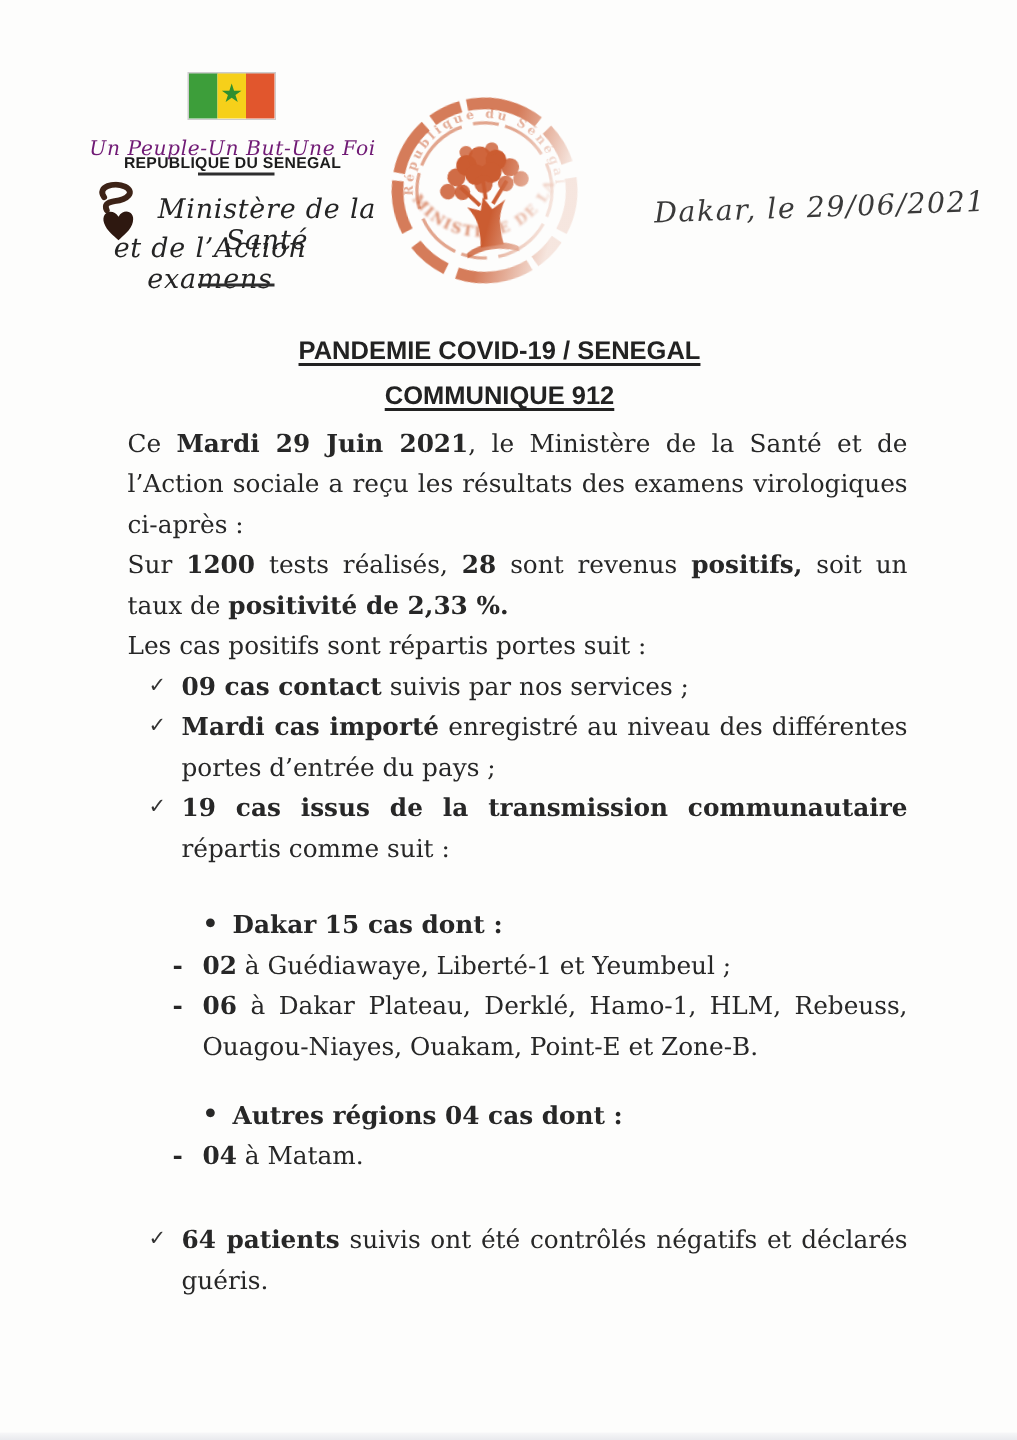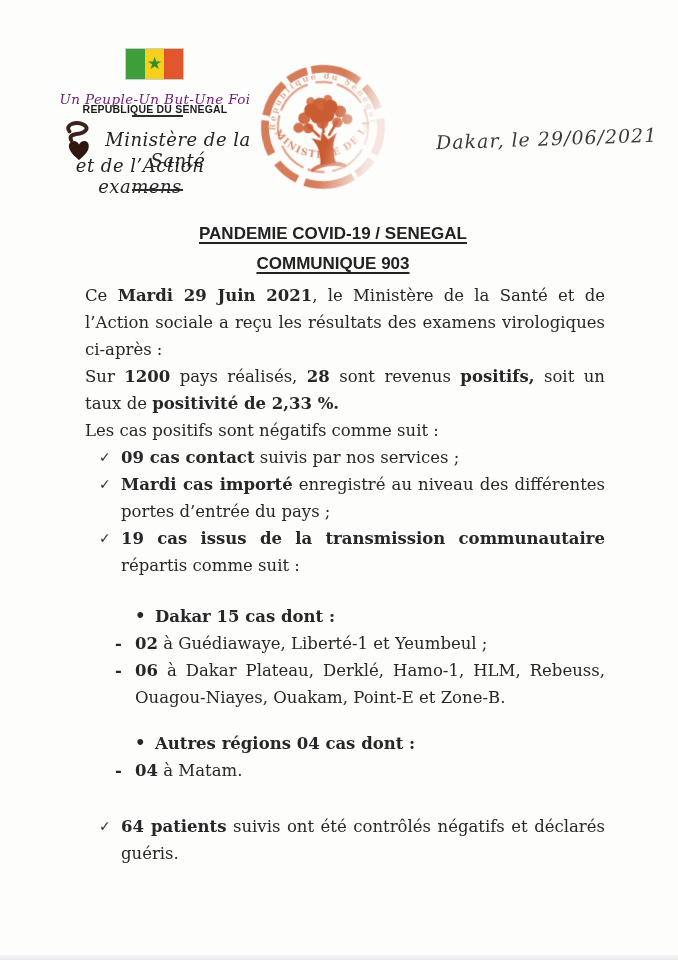--- a/index.html
+++ b/index.html
@@ -179,27 +179,27 @@
         <circle cx="85" cy="44" r="5" opacity=".8"></circle>
       </g>
     </svg>
   </div>
   <div class="stamp-fade"></div>
 
   <div class="date-line">Dakar, le 29/06/2021</div>
 
   <div class="doc-title">
     <div><span class="tline">PANDEMIE COVID-19 / SENEGAL</span></div>
-    <div><span class="tline">COMMUNIQUE 903</span></div>
+    <div><span class="tline">COMMUNIQUE 912</span></div>
   </div>
 
   <div class="body">
     <p><span>Ce </span><span class="b">Mardi 29 Juin 2021</span><span>, le Ministère de la Santé et de l’Action sociale a reçu les résultats des examens virologiques ci-après :</span></p>
-    <p><span>Sur </span><span class="b">1200</span><span> pays réalisés, </span><span class="b">28</span><span> sont revenus </span><span class="b">positifs,</span><span> soit un taux de </span><span class="b">positivité de 2,33 %.</span></p>
-    <p><span>Les cas positifs sont négatifs comme suit :</span></p>
+    <p><span>Sur </span><span class="b">1200</span><span> tests réalisés, </span><span class="b">28</span><span> sont revenus </span><span class="b">positifs,</span><span> soit un taux de </span><span class="b">positivité de 2,33 %.</span></p>
+    <p><span>Les cas positifs sont répartis portes suit :</span></p>
 
     <div class="check-item">
       <span class="mark">✓</span>
       <span><span class="b">09 cas contact</span><span> suivis par nos services ;</span></span>
     </div>
     <div class="check-item">
       <span class="mark">✓</span>
       <span><span class="b">Mardi cas importé</span><span> enregistré au niveau des différentes portes d’entrée du pays ;</span></span>
     </div>
     <div class="check-item">

